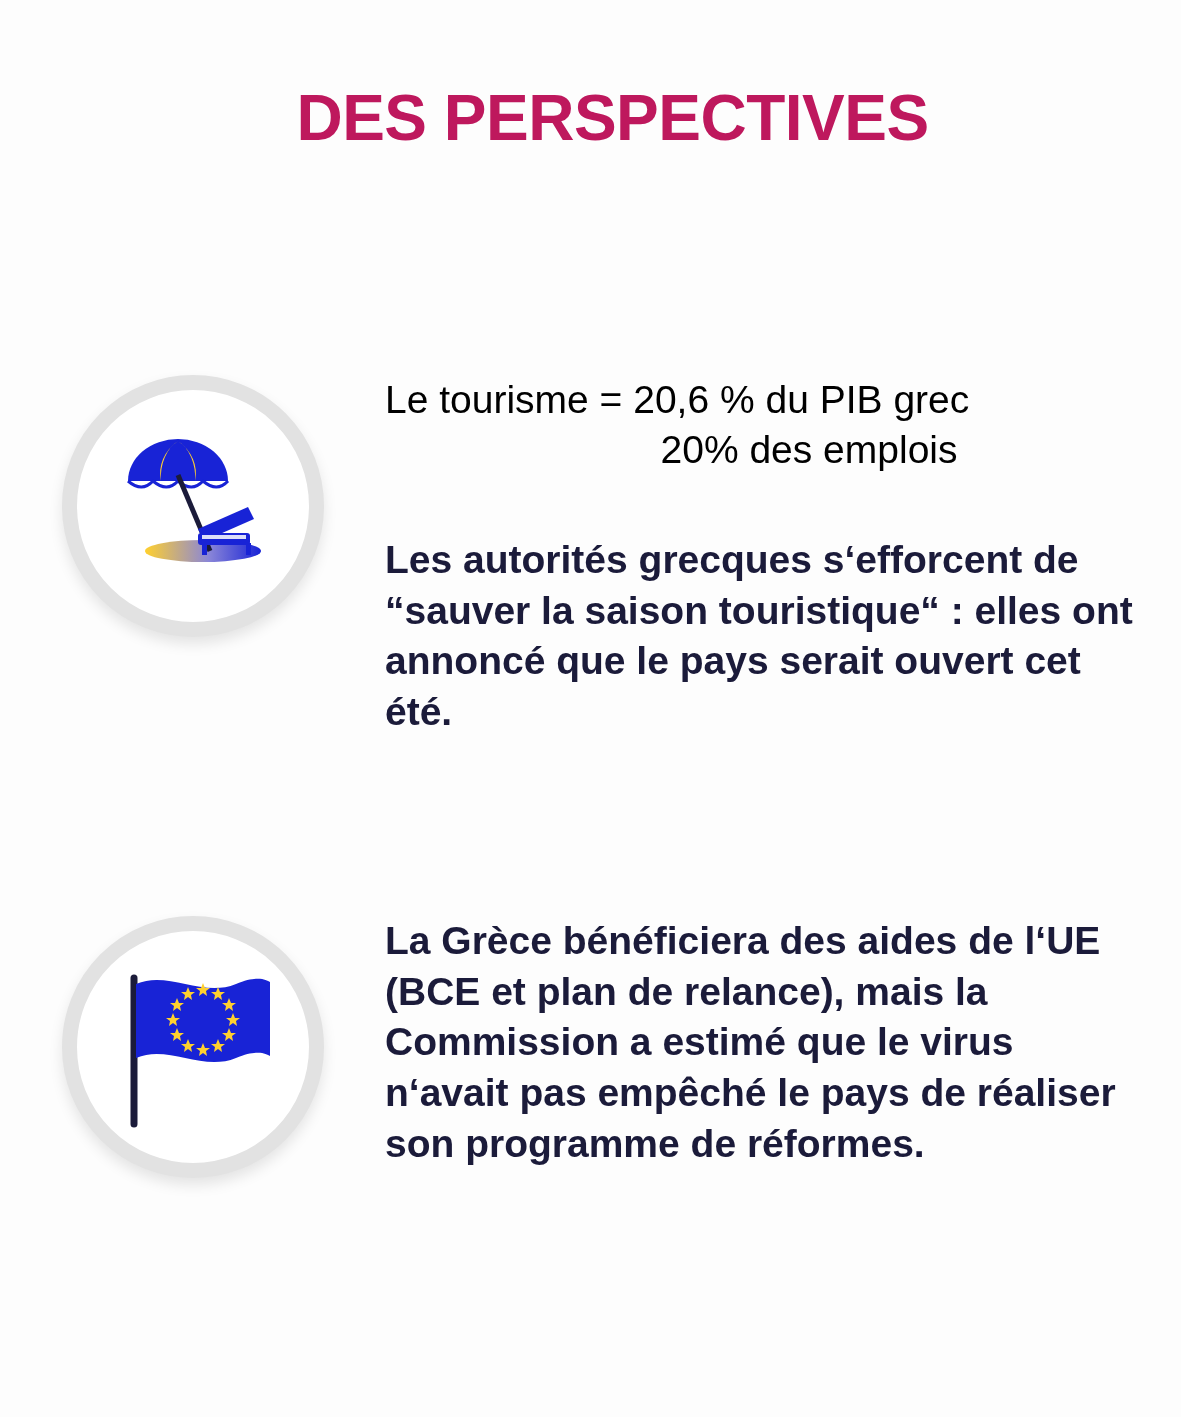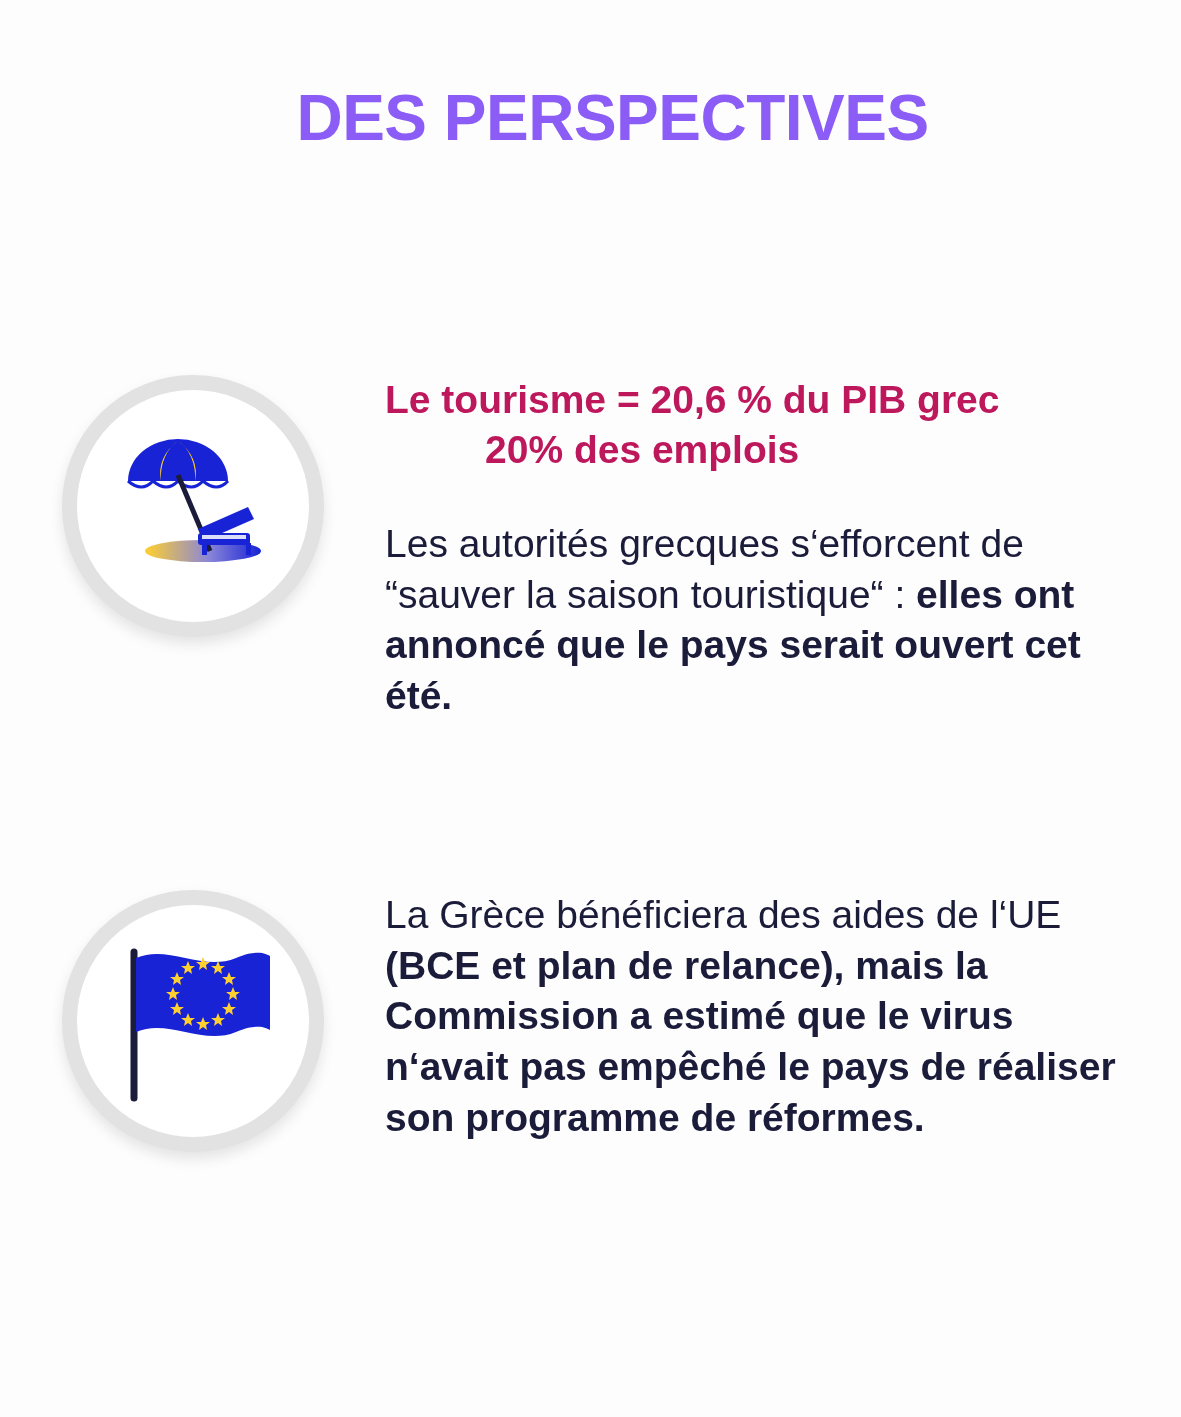--- a/index.html
+++ b/index.html
@@ -20,35 +20,35 @@
   .title-block {
     width: 100%;
     text-align: center;
     padding-top: 76px;
   }
   .title-line {
     font-size: 64px;
     font-weight: bold;
     line-height: 1.32;
     letter-spacing: -0.5px;
-    color: #8b5cf6;
+    color: #be185d;
     text-transform: uppercase;
     margin-left: 44px;
   }
 
   
   .row {
     display: flex;
     align-items: flex-start;
     position: absolute;
     left: 0;
     width: 100%;
   }
   .row-tourism { top: 375px; }
-  .row-eu      { top: 890px; }
+  .row-eu      { top: 916px; }
 
   .icon-col {
     width: 385px;
     display: flex;
     justify-content: center;
     flex-shrink: 0;
   }
   .icon-ring {
     width: 232px;
     height: 232px;
@@ -66,34 +66,34 @@
 
   .text-col {
     flex: 1;
     padding-right: 48px;
   }
 
   
   .stat-block {
     font-size: 39px;
     line-height: 1.28;
-    font-weight: bold;
-    color: #be185d;
-    margin-bottom: 44px;
+    font-weight: normal;
+    color: #000000;
+    margin-bottom: 60px;
   }
   .stat-line-1 { display: block; }
-  .stat-line-2 { display: block; text-align: left; padding-left: 100px; }
+  .stat-line-2 { display: block; text-align: center; padding-left: 100px; }
 
   .para {
     font-size: 39px;
     line-height: 1.30;
     color: #1b1b3a;
     font-weight: normal;
   }
-  .para b { font-weight: normal; }
+  .para b { font-weight: bold; }
   .para .reg { font-weight: bold; }
 </style>
 </head>
 <body>
 
 <div class="title-block">
   <div class="title-line">DES PERSPECTIVES</div>
 </div>
 
 <div class="row row-tourism">

